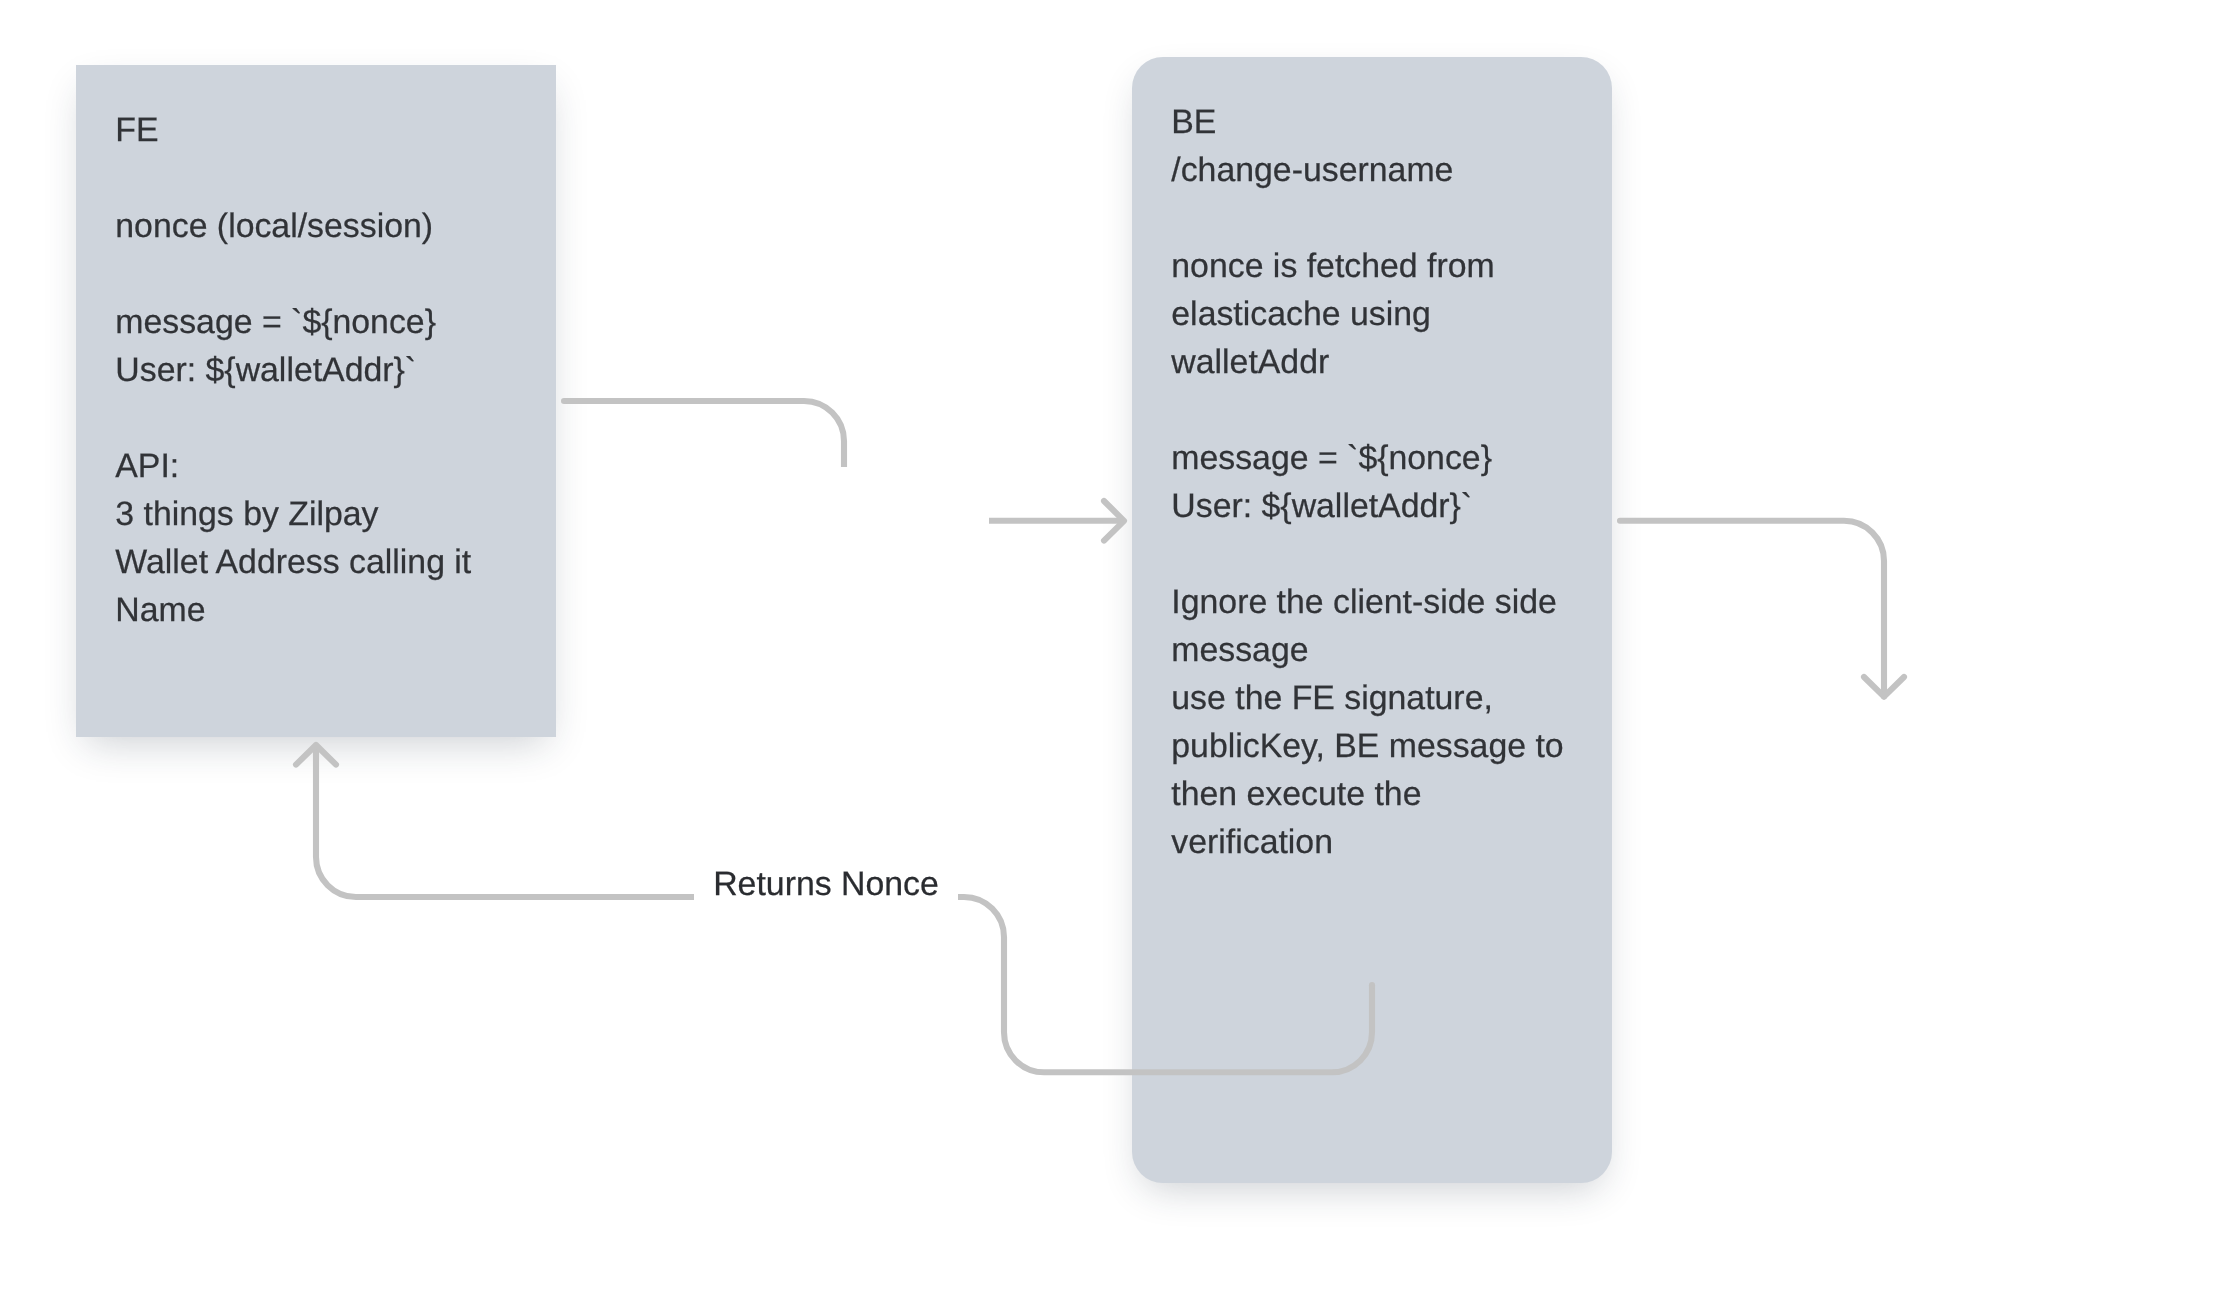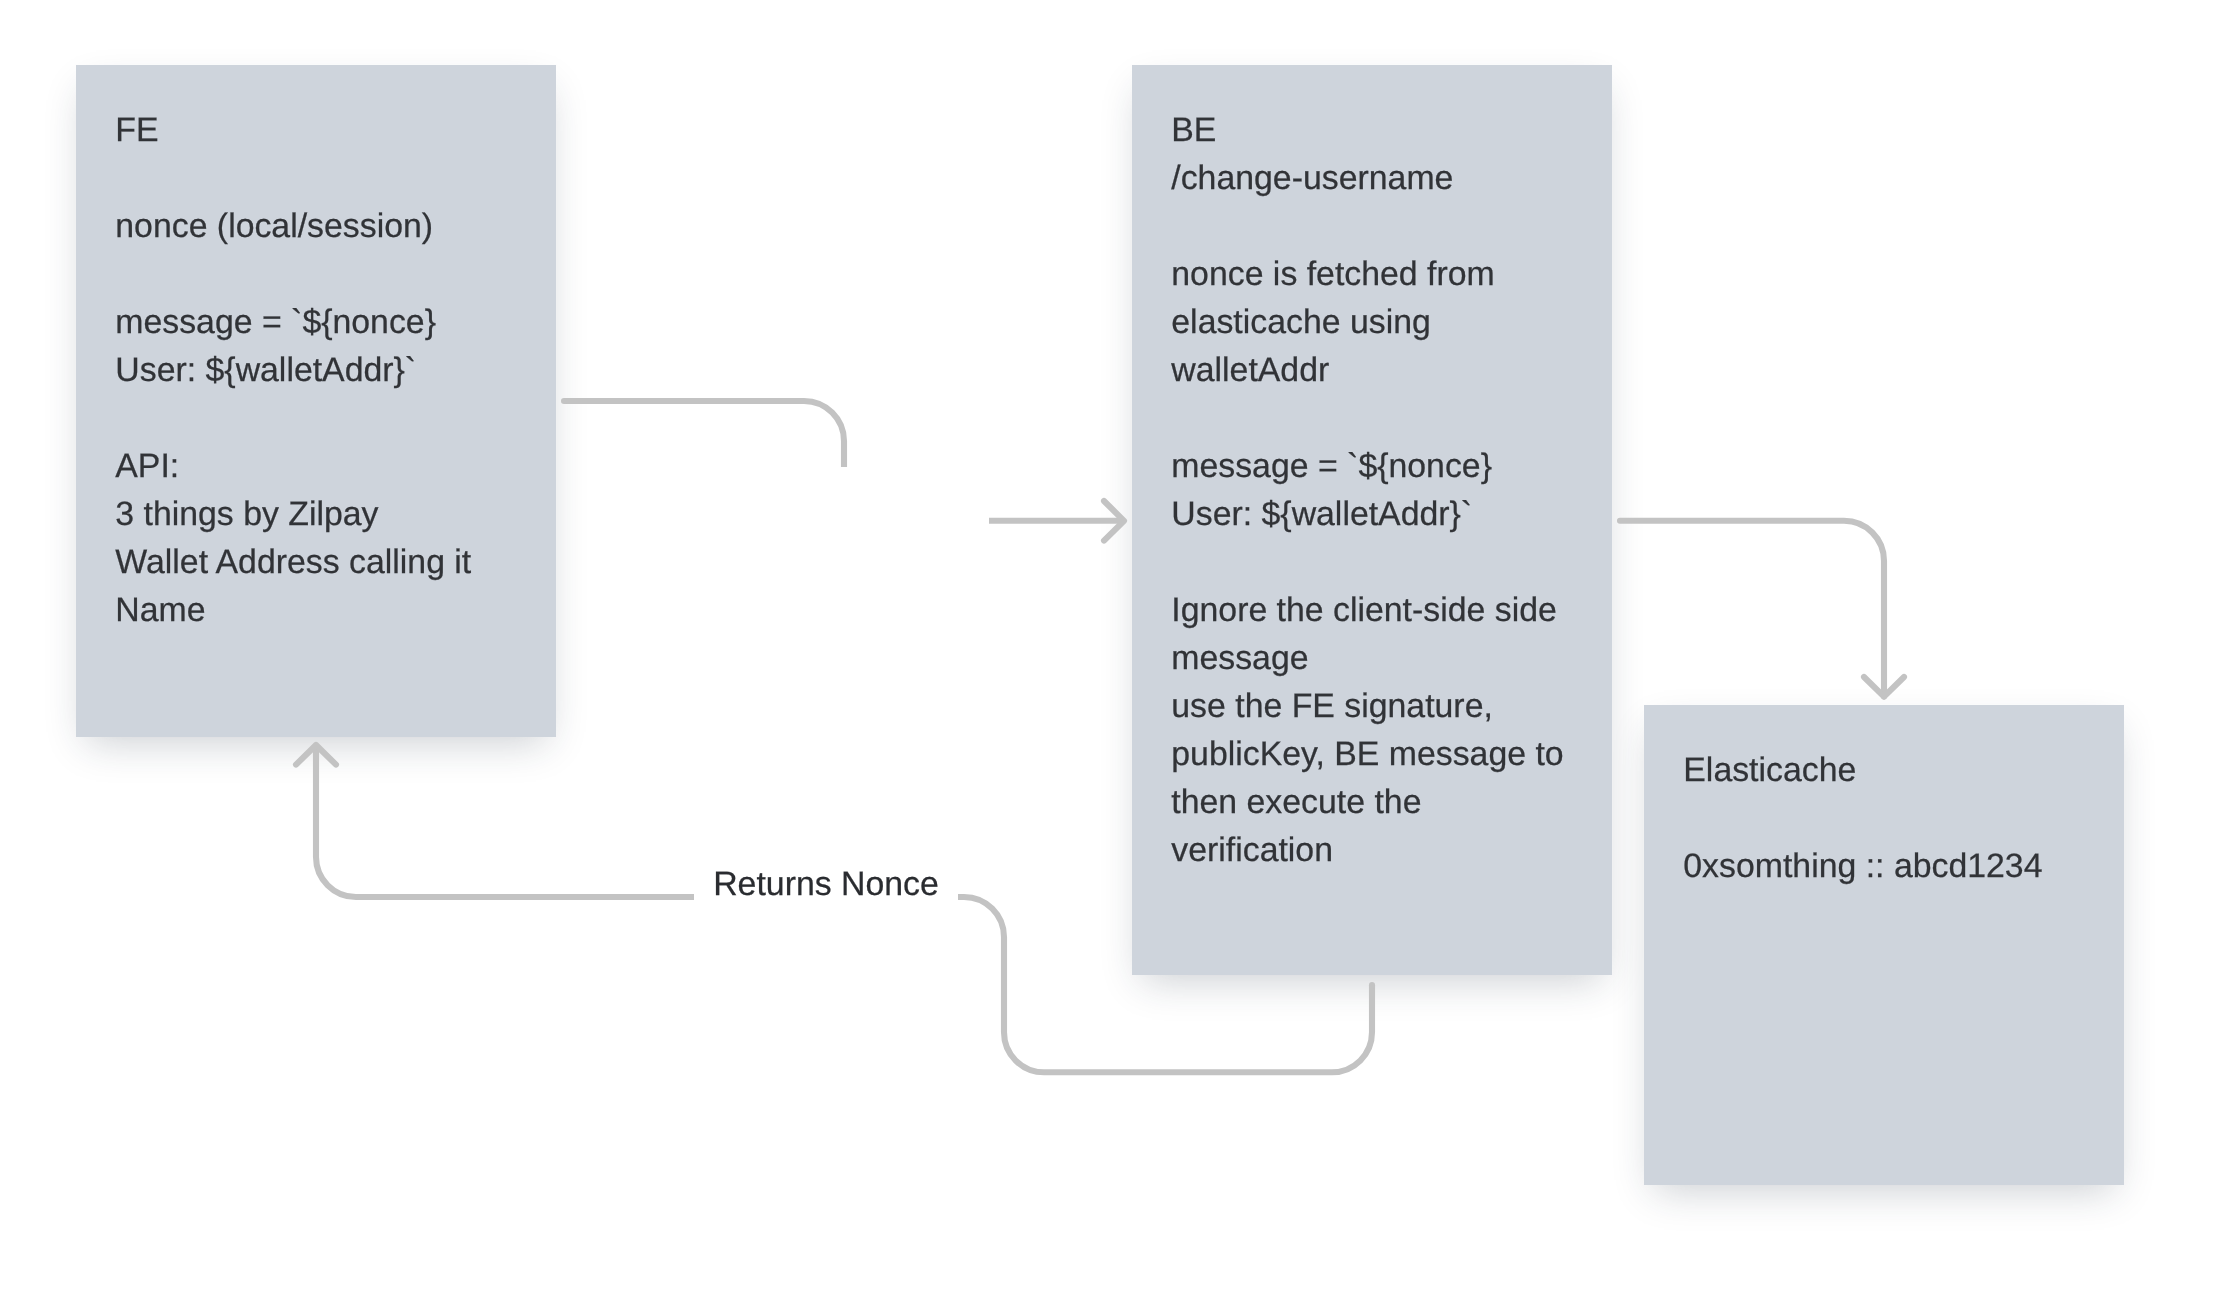--- a/index.html
+++ b/index.html
@@ -72,44 +72,39 @@
 
 message = `${nonce}
 User: ${walletAddr}`
 
 API:
 3 things by Zilpay
 Wallet Address calling it
 Name</div>
   </div>
 
-  <div class="node" id="node-be" style="left:1132px; top:65px; width:480px; height:910px;">
+  <div class="node" id="node-be" style="left:1132px; top:57px; width:480px; height:1126px;border-radius:31px;">
     <div class="node-text" style="top:41px;">BE
 /change-username
 
 nonce is fetched from
 elasticache using
 walletAddr
 
 message = `${nonce}
 User: ${walletAddr}`
 
 Ignore the client-side side
 message
 use the FE signature,
 publicKey, BE message to
 then execute the
 verification</div>
   </div>
 
-  <div class="node" id="node-elasticache" style="left:1644px; top:705px; width:480px; height:480px;">
-    <div class="node-text" style="top:41px;">Elasticache
-
-0xsomthing :: abcd1234</div>
-  </div>
 
   <svg id="edges" viewBox="0 0 2218 1299" width="2218" height="1299">
     <g id="edge-strokes" fill="none" stroke="#c3c3c3" stroke-width="6.1" stroke-linejoin="round">
       <path stroke-linecap="butt" d="M 564 401 L 804 401 A 40 40 0 0 1 844 441 L 844 467"></path>
       <path stroke-linecap="round" d="M 564 401 L 565 401"></path>
 
       <path stroke-linecap="butt" d="M 989 520.8 L 1124 520.8"></path>
       <path stroke-linecap="round" d="M 1104 501 L 1124 520.8 L 1104 540.6"></path>
 
       <path stroke-linecap="round" d="M 1620 520.8 L 1844 520.8 A 40 40 0 0 1 1884 560.8 L 1884 696.6"></path>

